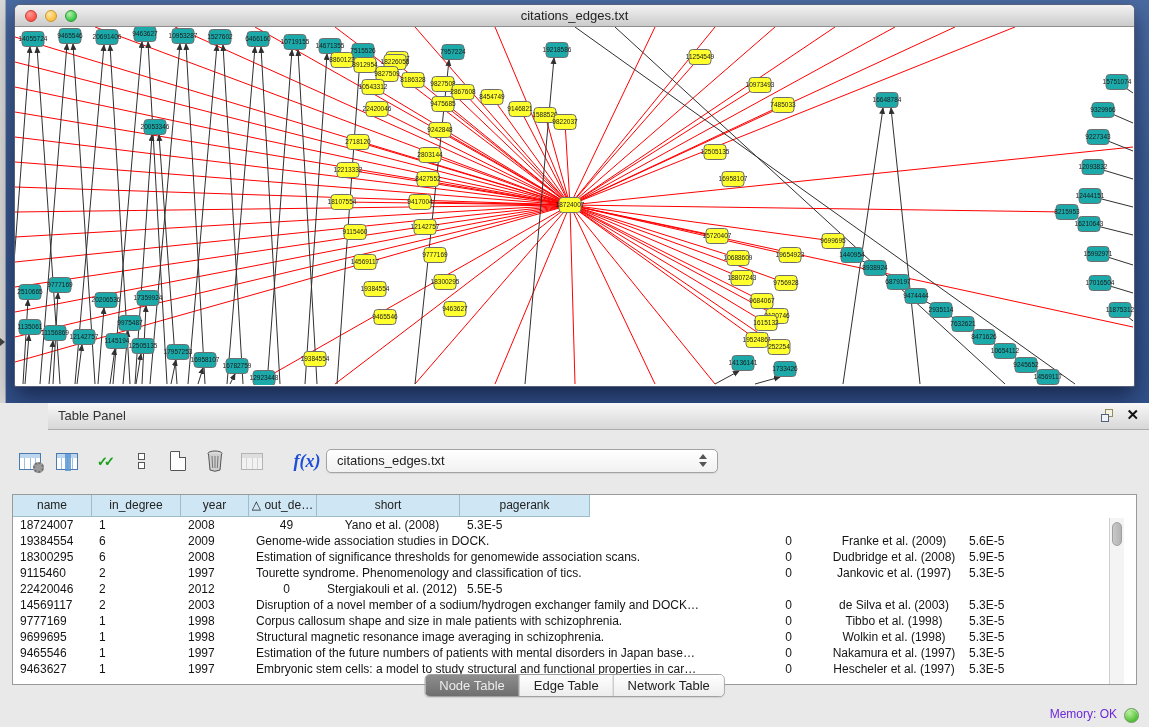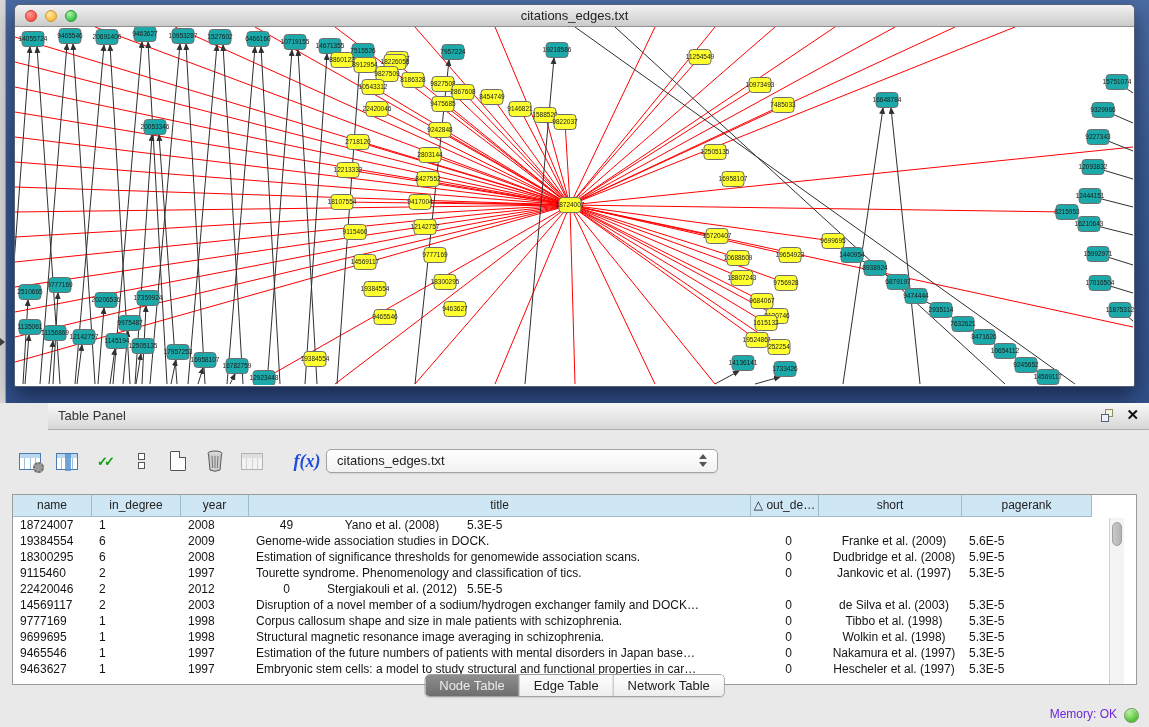--- a/index.html
+++ b/index.html
@@ -509,21 +509,20 @@
           <div class="dn"></div>
       </div>
     </div>
   </div>
 
   <div class="tablebox">
     <div class="thead" id="thead">
         <div class="th c0">name</div>
         <div class="th c1">in_degree</div>
         <div class="th c2">year</div>
-        <div class="th c3">title</div>
         <div class="th c4">△ out_de…</div>
         <div class="th c5">short</div>
         <div class="th c6">pagerank</div>
       </div>
     <div id="tbody">
         <div class="trow">
           <div class="td c0">18724007</div>
           <div class="td c1">1</div>
           <div class="td c2">2008</div>
           <div class="td c4">49</div>

